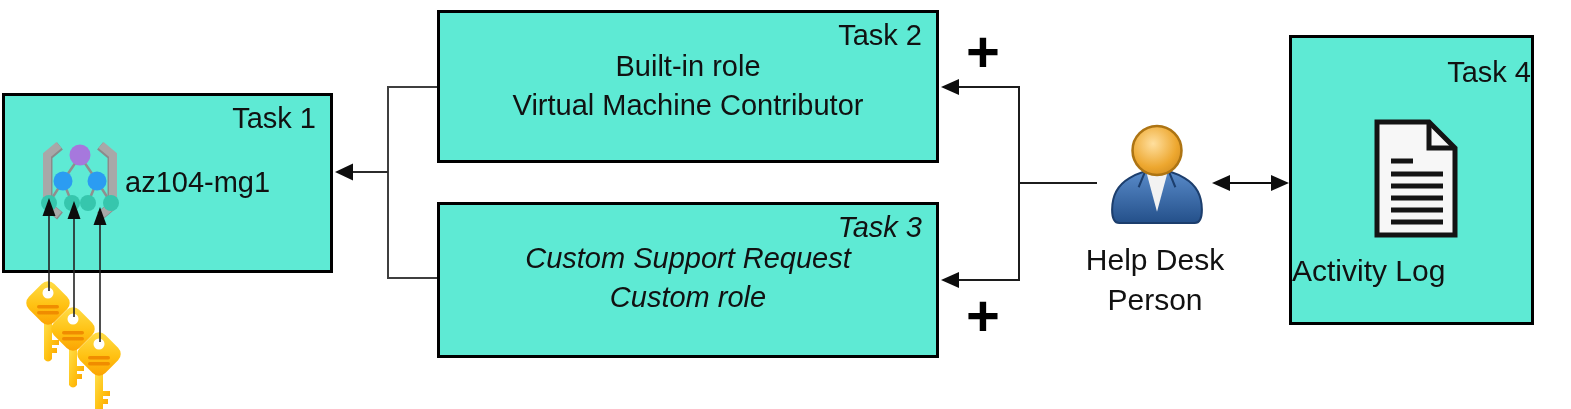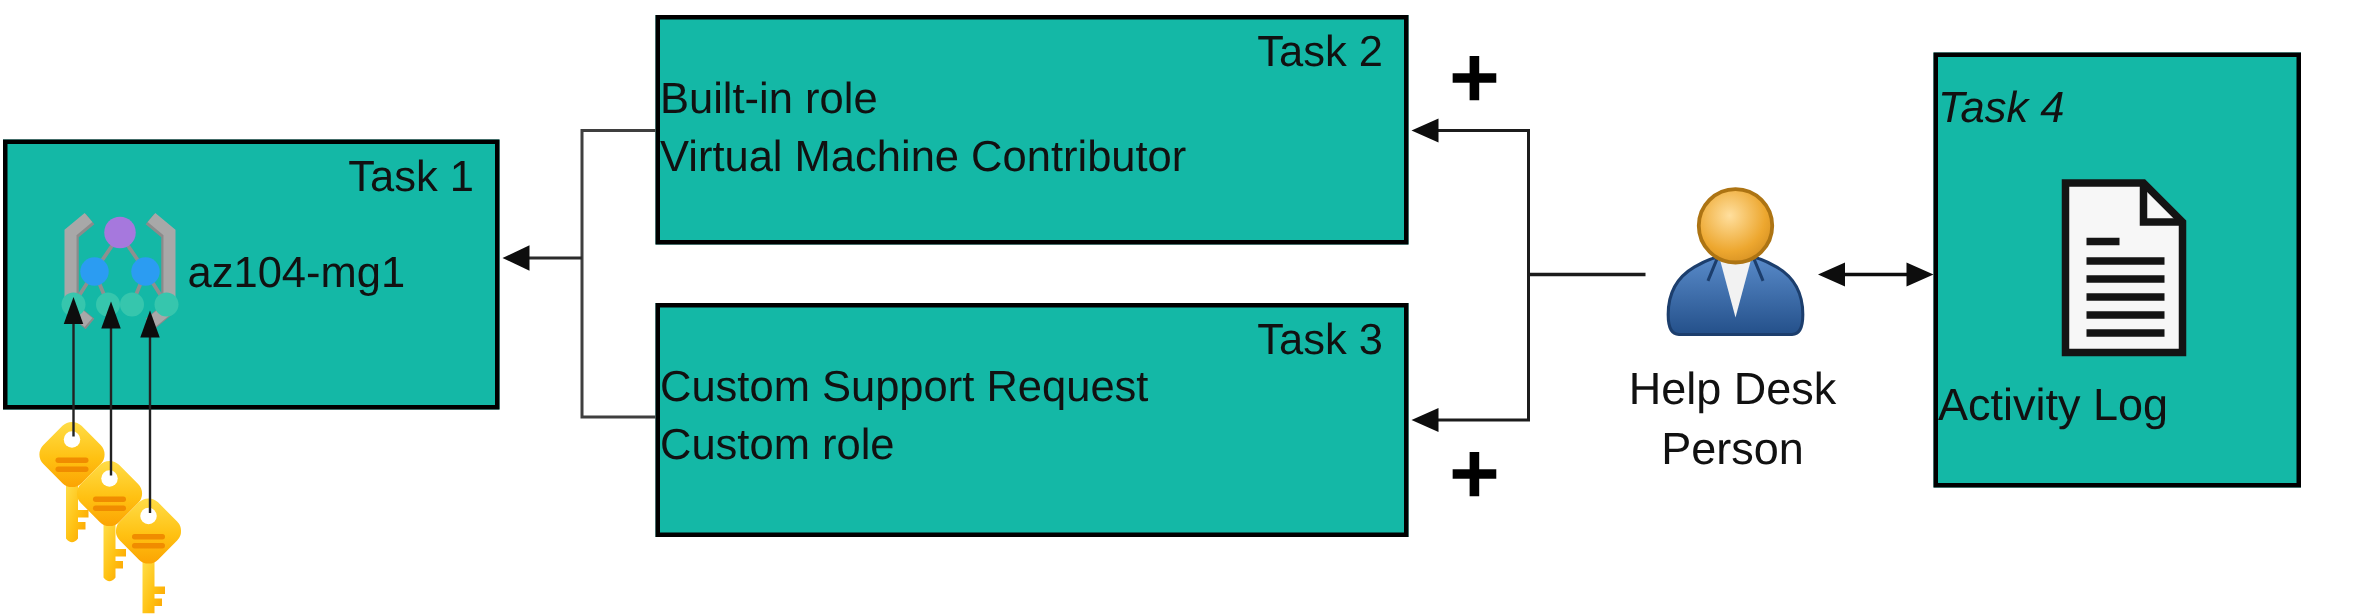--- a/index.html
+++ b/index.html
@@ -1,36 +1,36 @@
 <!DOCTYPE html>
 <html><head>
 <meta charset="utf-8">
 <style>
   html,body{margin:0;padding:0;background:#fff;}
   #canvas{
     position:relative;width:1571px;height:409px;background:#ffffff;
     font-family:"Liberation Sans",sans-serif;color:#111;overflow:hidden;
   }
   .box{
-    position:absolute;background:#14b8a6;border:3px solid #000;box-sizing:border-box;
+    position:absolute;background:#5eead4;border:3px solid #000;box-sizing:border-box;
   }
   .task-label{
     position:absolute;top:4px;right:14px;font-size:29px;line-height:36px;color:#111;
     white-space:nowrap;
   }
   .role-lines{
-    position:absolute;left:0;right:0;top:34px;font-size:29px;line-height:39px;
+    position:absolute;left:0;right:0;top:34px;text-align:center;font-size:29px;line-height:39px;
   }
   #task1{left:2px;top:93px;width:331px;height:180px;}
   #task1 .mg-icon{position:absolute;left:30px;top:44px;}
   #task1 .resource-name{position:absolute;left:120px;top:70px;font-size:29px;white-space:nowrap;}
   #task2{left:437px;top:10px;width:502px;height:153px;}
-  #task3{left:437px;top:202px;width:502px;height:156px;}
+  #task3{left:437px;top:202px;width:502px;height:156px;font-style:italic;}
   #task4{left:1289px;top:35px;width:245px;height:290px;}
-  #task4 .task-label{position:absolute;left:0;right:0;top:16px;text-align:left;font-style:italic;}
+  #task4 .task-label{position:absolute;left:0;right:0;top:16px;text-align:right;}
   #task4 .doc-icon{position:absolute;left:74px;top:78px;}
   #task4 .caption{position:absolute;left:0;right:0;top:216px;text-align:left;font-size:30px;}
   #person-icon{position:absolute;left:1108px;top:124px;}
   #actor-label{
     position:absolute;left:1065px;top:240px;width:180px;text-align:center;
     font-size:30px;line-height:40px;
   }
   .plus{
     position:absolute;width:54px;height:54px;text-align:center;
     font-size:58px;font-weight:700;line-height:52px;color:#000;

